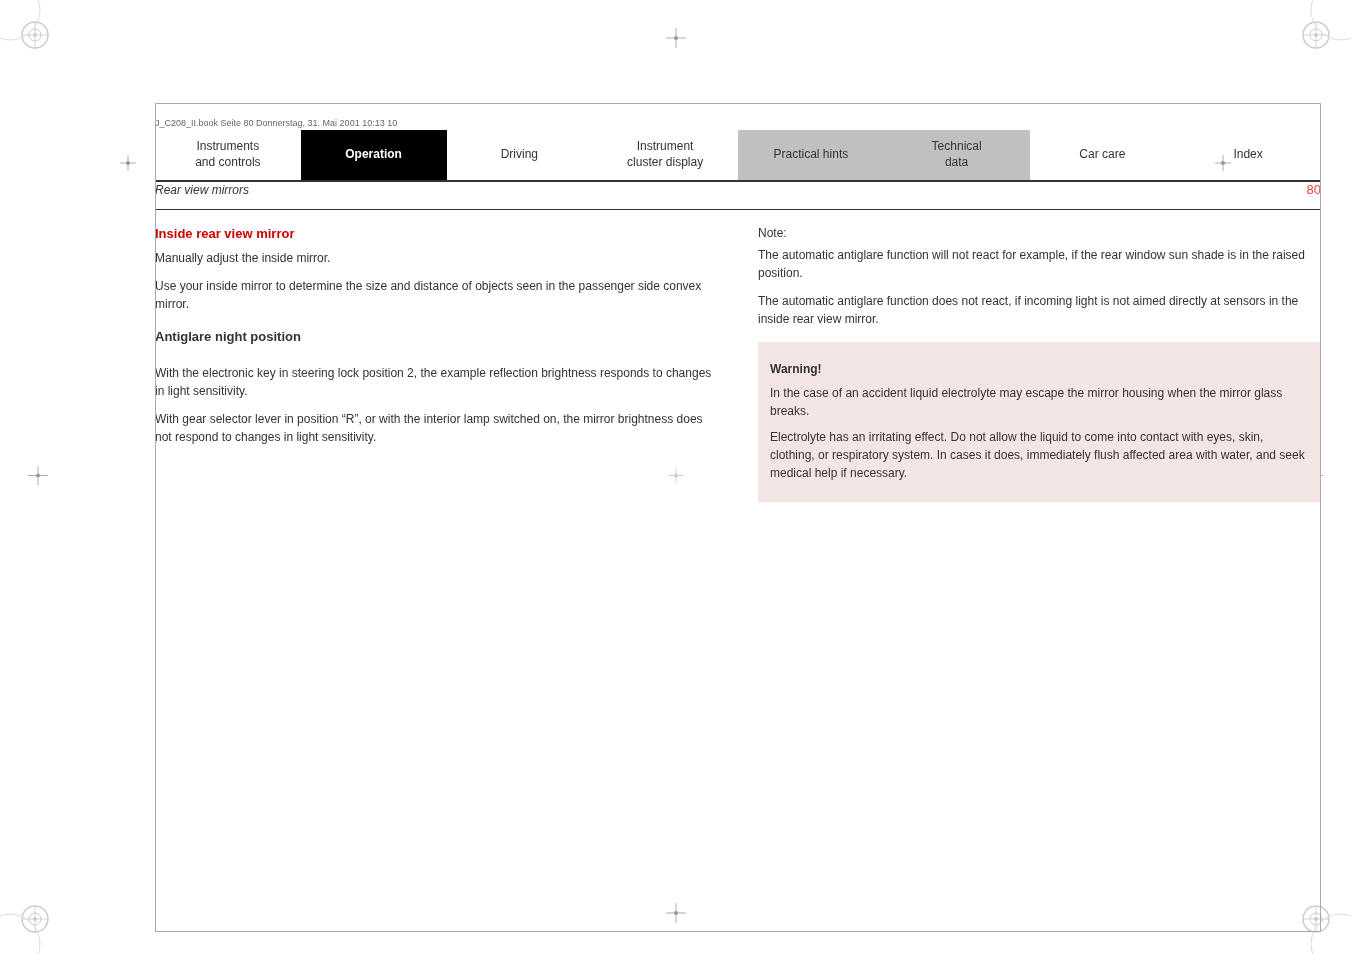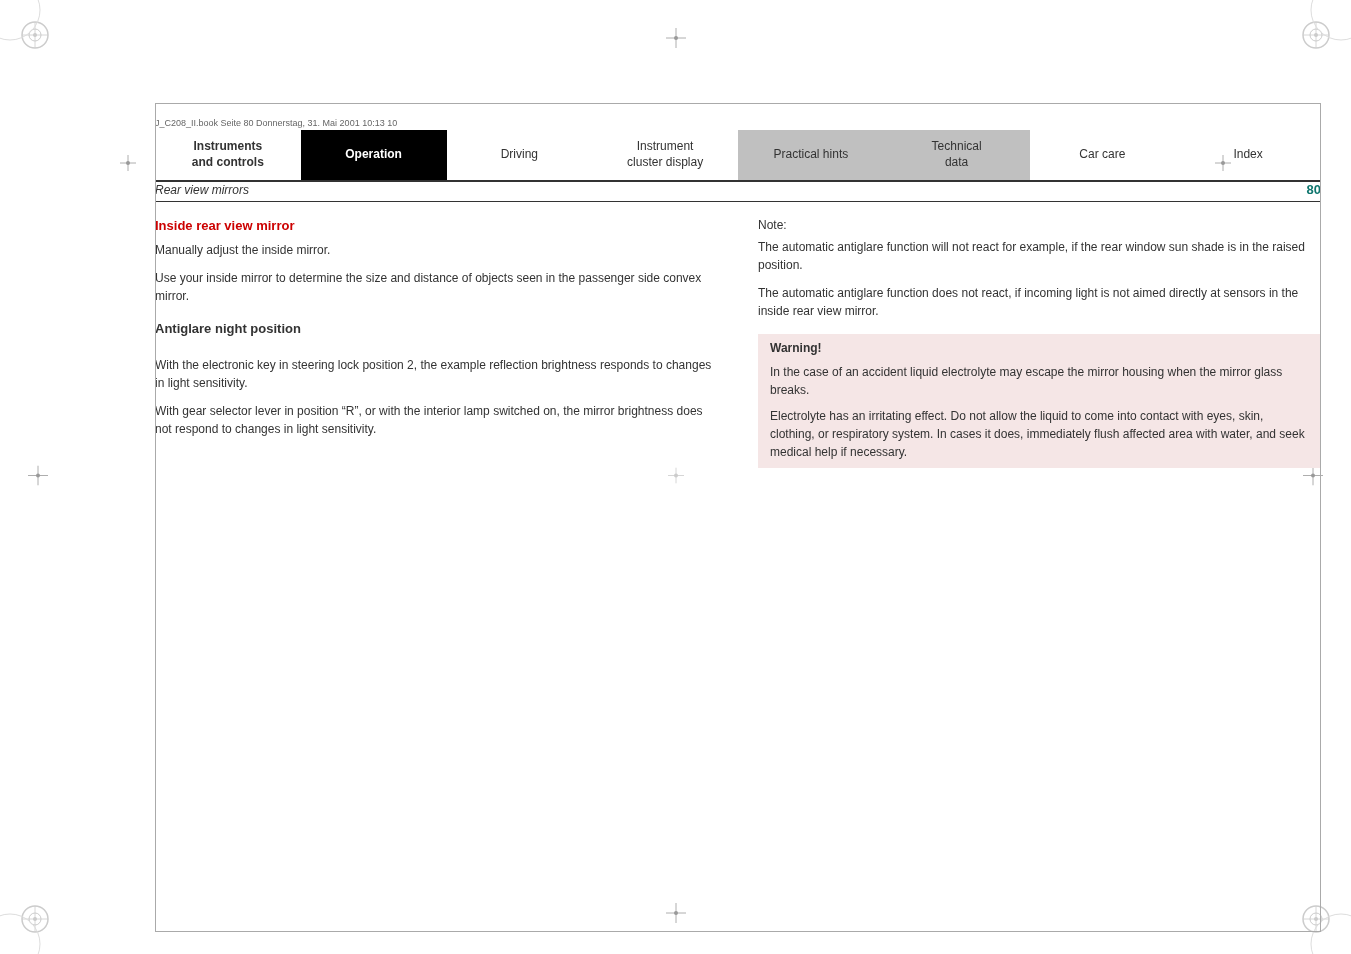--- a/index.html
+++ b/index.html
@@ -69,36 +69,36 @@
       left: 155px;
       right: 30px;
       bottom: 30px;
     }
 
     
     .section-header {
       display: flex;
       align-items: baseline;
       border-bottom: 1px solid #333;
-      padding-bottom: 4px;
+      padding-bottom: 12px;
       margin-bottom: 16px;
     }
 
     .section-title {
       font-size: 12px;
       font-weight: normal;
       color: #333;
       font-style: italic;
     }
 
     .page-number {
       margin-left: auto;
       font-size: 13px;
-      font-weight: bold;
-      color: #0f766e;
+      font-weight: normal;
+      color: #ef4444;
     }
 
     
     .two-col {
       display: flex;
       gap: 40px;
     }
 
     .col-left {
       flex: 1;
@@ -134,21 +134,21 @@
     .note-label {
       font-size: 12px;
       color: #333;
       margin-bottom: 6px;
     }
 
     
     .warning-box {
       background: #f5e6e6;
       border: none;
-      padding: 7px 12px;
+      padding: 20px 12px;
       margin-top: 14px;
     }
 
     .warning-title {
       font-size: 12px;
       font-weight: bold;
       color: #333;
       margin-bottom: 8px;
     }
 
@@ -264,21 +264,21 @@
     <line x1="0" y1="8" x2="16" y2="8" stroke="#ccc" stroke-width="0.8"></line>
     <circle cx="8" cy="8" r="2" fill="#ccc"></circle>
   </svg>
 </div>
 
 <div style="position:absolute;top:103px;left:155px;right:30px;height:1px;background:#aaa;"></div>
 
 <div class="file-info">J_C208_II.book  Seite 80  Donnerstag, 31. Mai 2001  10:13 10</div>
 
 <div class="nav-tabs">
-  <div class="nav-tab" style="font-weight:bold;">Instruments<br>and controls</div>
+  <div class="nav-tab" style="font-weight:normal;">Instruments<br>and controls</div>
   <div class="nav-tab active">Operation</div>
   <div class="nav-tab">Driving</div>
   <div class="nav-tab">Instrument<br>cluster display</div>
   <div class="nav-tab highlighted">Practical hints</div>
   <div class="nav-tab highlighted">Technical<br>data</div>
   <div class="nav-tab">Car care</div>
   <div class="nav-tab">Index</div>
 </div>
 
 <div class="page-content">

